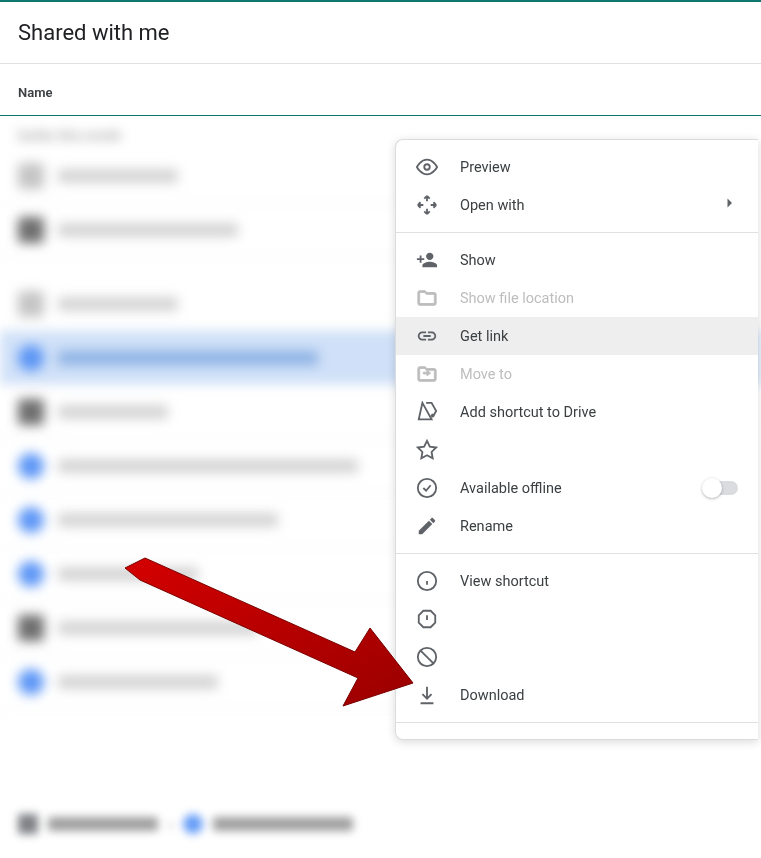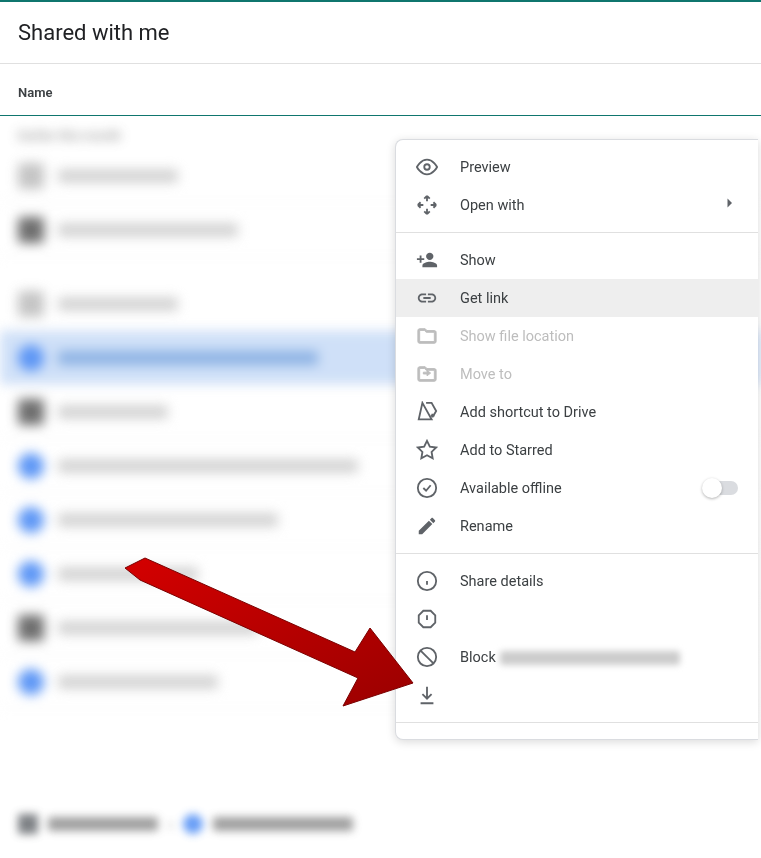--- a/index.html
+++ b/index.html
@@ -318,60 +318,59 @@
   <hr class="menu-divider">
 
   <div class="menu-item">
     <span class="menu-icon">
         <svg viewBox="0 0 24 24" fill="#5f6368">
           <path d="M15 12c2.21 0 4-1.79 4-4s-1.79-4-4-4-4 1.79-4 4 1.79 4 4 4zm-9-2V7H4v3H1v2h3v3h2v-3h3v-2H6zm9 4c-2.67 0-8 1.34-8 4v2h16v-2c0-2.66-5.33-4-8-4z"></path>
         </svg>
       </span>
     <span class="menu-label">Show</span>
   </div>
+  <div class="menu-item disabled">
+    <span class="menu-icon">
+        <svg viewBox="0 0 24 24" fill="#bdbdbd">
+          <path d="M20 6h-8l-2-2H4c-1.1 0-2 .9-2 2v12c0 1.1.9 2 2 2h16c1.1 0 2-.9 2-2V8c0-1.1-.9-2-2-2zm0 12H4V6h5.17l2 2H20v10z"></path>
+        </svg>
+      </span>
+    <span class="menu-label">Show file location</span>
+  </div>
   <div class="menu-item hovered">
     <span class="menu-icon">
         <svg viewBox="0 0 24 24" fill="#5f6368">
           <path d="M3.9 12c0-1.71 1.39-3.1 3.1-3.1h4V7H7c-2.76 0-5 2.24-5 5s2.24 5 5 5h4v-1.9H7c-1.71 0-3.1-1.39-3.1-3.1zM8 13h8v-2H8v2zm9-6h-4v1.9h4c1.71 0 3.1 1.39 3.1 3.1s-1.39 3.1-3.1 3.1h-4V17h4c2.76 0 5-2.24 5-5s-2.24-5-5-5z"></path>
         </svg>
       </span>
     <span class="menu-label">Get link</span>
   </div>
   <div class="menu-item disabled">
     <span class="menu-icon">
         <svg viewBox="0 0 24 24" fill="#bdbdbd">
-          <path d="M20 6h-8l-2-2H4c-1.1 0-2 .9-2 2v12c0 1.1.9 2 2 2h16c1.1 0 2-.9 2-2V8c0-1.1-.9-2-2-2zm0 12H4V6h5.17l2 2H20v10z"></path>
-        </svg>
-      </span>
-    <span class="menu-label">Show file location</span>
-  </div>
-  <div class="menu-item disabled">
-    <span class="menu-icon">
-        <svg viewBox="0 0 24 24" fill="#bdbdbd">
           <path d="M20 6h-8l-2-2H4c-1.1 0-2 .9-2 2v12c0 1.1.9 2 2 2h16c1.1 0 2-.9 2-2V8c0-1.1-.9-2-2-2zm0 12H4V6h5.17l2 2H20v10zm-8-4l4-3-4-3v2H8v2h4v2z"></path>
         </svg>
       </span>
     <span class="menu-label">Move to</span>
   </div>
   <div class="menu-item">
     <span class="menu-icon">
         <svg viewBox="0 0 24 24" fill="none" stroke="#5f6368" stroke-width="2">
           <path d="M7 2l10 18H3L7 2z M11 2h6l5 9-3 5"></path>
           <path d="M18 18v-4M16 16h4" stroke-width="2.2"></path>
         </svg>
       </span>
     <span class="menu-label">Add shortcut to Drive</span>
   </div>
   <div class="menu-item">
     <span class="menu-icon">
         <svg viewBox="0 0 24 24" fill="none" stroke="#5f6368" stroke-width="2">
           <path d="M12 2l3.09 6.26L22 9.27l-5 4.87 1.18 6.88L12 17.77l-6.18 3.25L7 14.14 2 9.27l6.91-1.01L12 2z"></path>
         </svg>
       </span>
-    <span class="menu-label">Add to Starred</span>
   </div>
   <div class="menu-item">
     <span class="menu-icon">
         <svg viewBox="0 0 24 24" fill="none" stroke="#5f6368" stroke-width="2">
           <circle cx="12" cy="12" r="10"></circle>
           <path d="M8 12l3 3 5-6"></path>
         </svg>
       </span>
     <span class="menu-label">Available offline</span>
     <div class="toggle"></div>
@@ -387,46 +386,46 @@
   <hr class="menu-divider">
 
   <div class="menu-item">
     <span class="menu-icon">
         <svg viewBox="0 0 24 24" fill="none" stroke="#5f6368" stroke-width="2">
           <circle cx="12" cy="12" r="10"></circle>
           <line x1="12" y1="16" x2="12" y2="12"></line>
           <line x1="12" y1="8" x2="12" y2="8"></line>
         </svg>
       </span>
-    <span class="menu-label">Share details</span>
+    <span class="menu-label">View shortcut</span>
   </div>
   <div class="menu-item">
     <span class="menu-icon">
         <svg viewBox="0 0 24 24" fill="none" stroke="#5f6368" stroke-width="2">
           <path d="M8 3h8l5 5v8l-5 5H8l-5-5V8l5-5z"></path>
           <line x1="12" y1="8" x2="12" y2="13"></line>
           <line x1="12" y1="16" x2="12" y2="16"></line>
         </svg>
       </span>
   </div>
   <div class="menu-item">
     <span class="menu-icon">
         <svg viewBox="0 0 24 24" fill="none" stroke="#5f6368" stroke-width="2">
           <circle cx="12" cy="12" r="10"></circle>
           <line x1="5" y1="5" x2="19" y2="19"></line>
         </svg>
       </span>
-    <span class="menu-label"><span>Block</span><span class="block-blur"></span></span>
   </div>
   <div class="menu-item">
     <span class="menu-icon">
         <svg viewBox="0 0 24 24" fill="none" stroke="#5f6368" stroke-width="2">
           <path d="M12 3v12M7 11l5 5 5-5M5 21h14"></path>
         </svg>
       </span>
+    <span class="menu-label">Download</span>
   </div>
   <hr class="menu-divider">
 
 </div>
 
 <div class="arrow-annotation">
   <svg viewBox="0 0 300 170">
     <defs>
       <linearGradient id="ag" x1="0" y1="0" x2="1" y2="1">
         <stop offset="0%" stop-color="#d40000"></stop>

